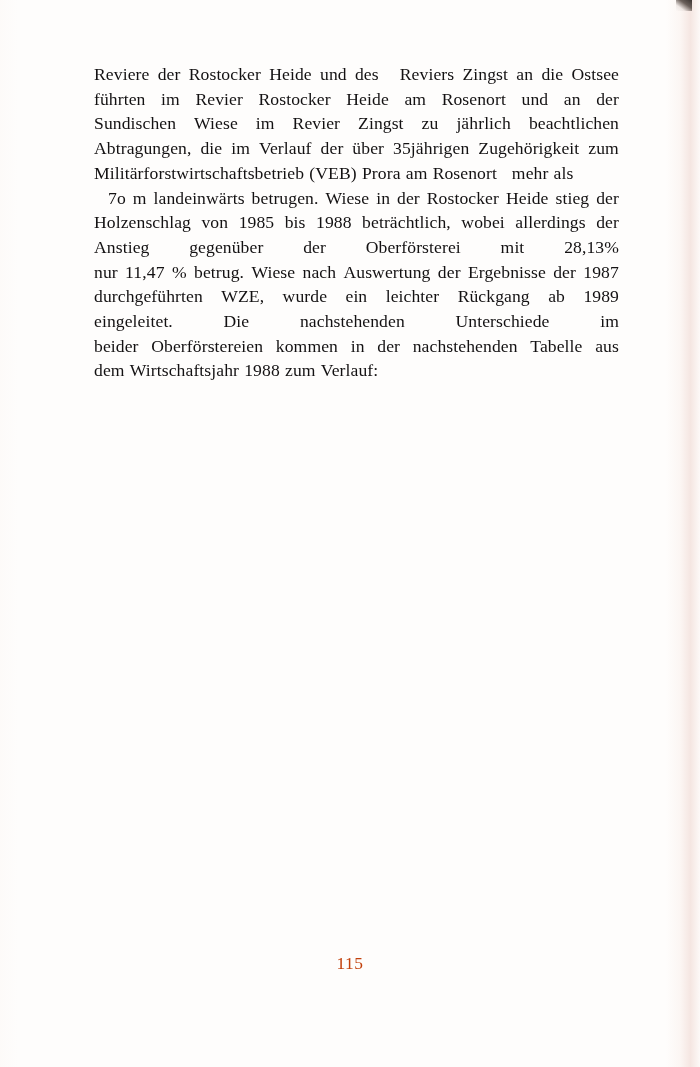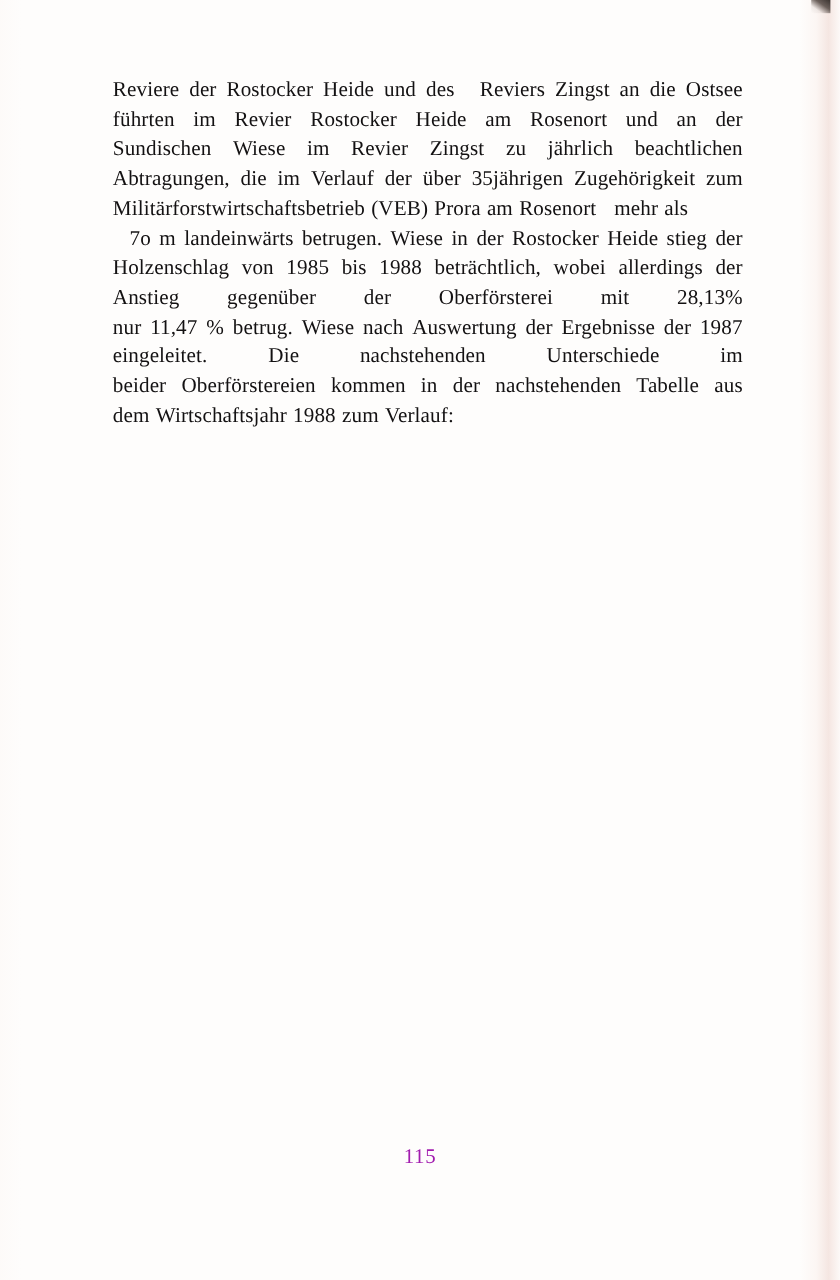--- a/index.html
+++ b/index.html
@@ -101,21 +101,21 @@
   }
 
   
   .folio {
     position: absolute;
     left: 0;
     top: 953px;
     width: 700px;
     text-align: center;
     font-size: 17.4px;
-    color: #a21caf;
+    color: #c2410c;
     letter-spacing: 0.6px;
   }
 </style>
 </head>
 <body>
 
 <div class="page">
 
   <div class="scan-edge-left"></div>
   <div class="scan-edge-right"></div>
@@ -218,20 +218,30 @@
         <span class="w">betrug.</span>
         <span class="w">Wiese</span>
         <span class="w">nach</span>
         <span class="w">Auswertung</span>
         <span class="w">der</span>
         <span class="w">Ergebnisse</span>
         <span class="w">der</span>
         <span class="w">1987</span>
       </div>
       <div class="body-line justify">
+        <span class="w">durchgeführten</span>
+        <span class="w">WZE,</span>
+        <span class="w">wurde</span>
+        <span class="w">ein</span>
+        <span class="w">leichter</span>
+        <span class="w">Rückgang</span>
+        <span class="w">ab</span>
+        <span class="w">1989</span>
+      </div>
+      <div class="body-line justify">
         <span class="w">eingeleitet.</span>
         <span class="w">Die</span>
         <span class="w">nachstehenden</span>
         <span class="w">Unterschiede</span>
         <span class="w">im</span>
       </div>
       <div class="body-line justify">
         <span class="w">beider</span>
         <span class="w">Oberförstereien</span>
         <span class="w">kommen</span>

